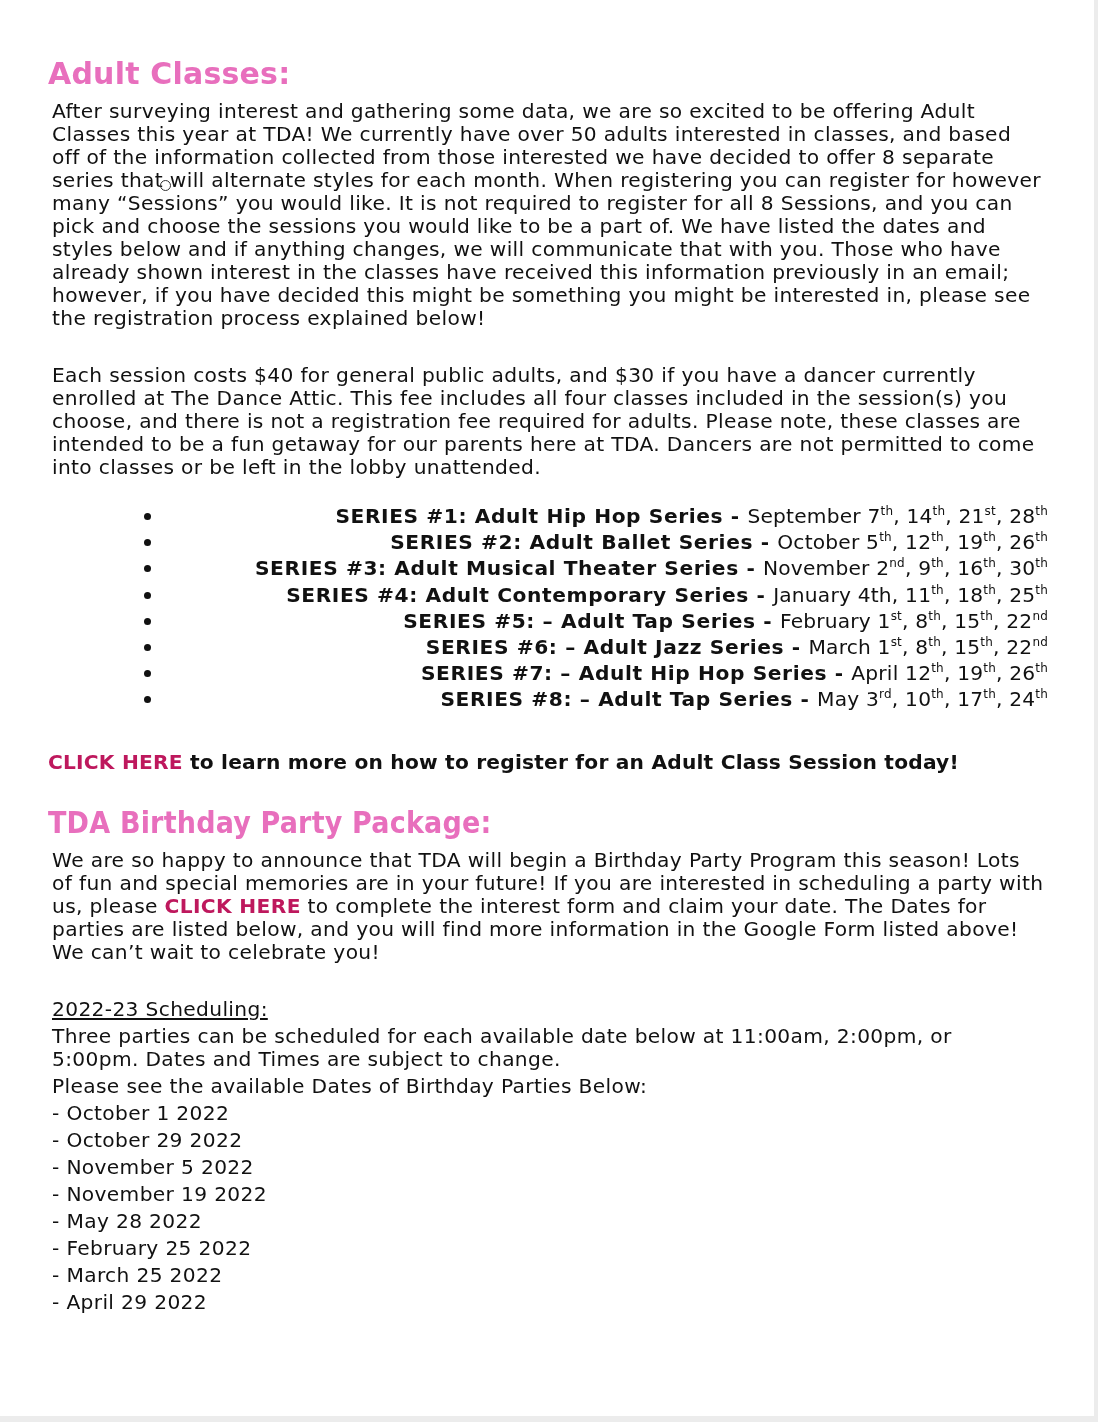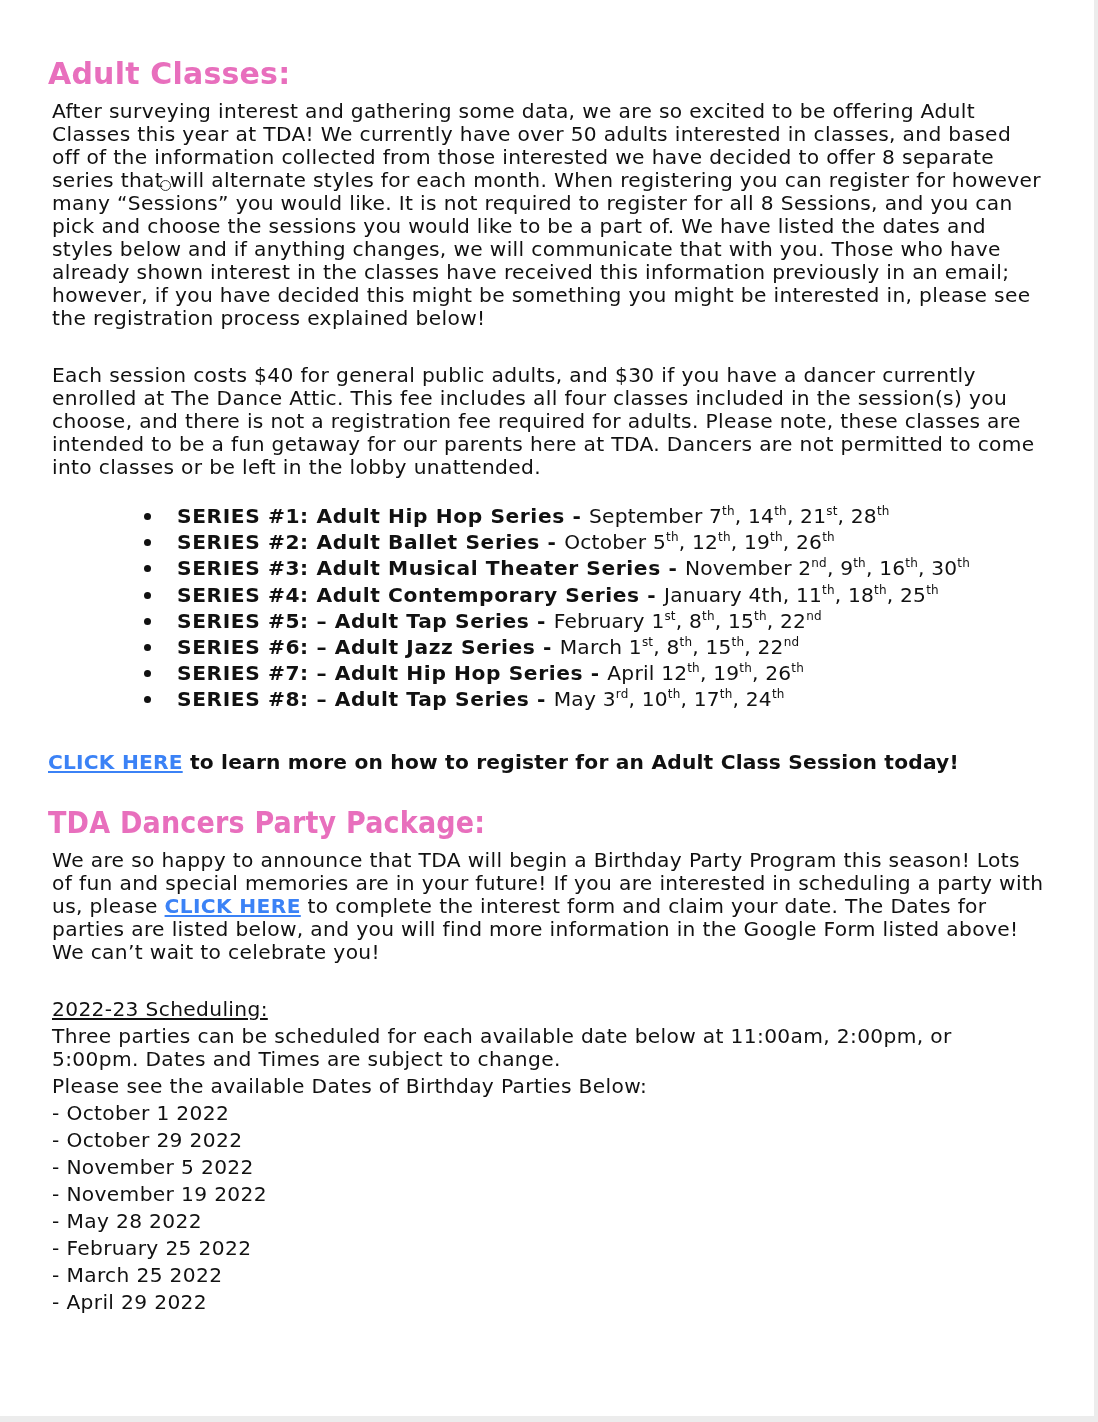--- a/index.html
+++ b/index.html
@@ -14,29 +14,29 @@
     .content { position: absolute; left: 48px; top: 52px; width: 1000px; }
     .h1 {
       font-family: "DejaVu Sans", sans-serif; font-weight: bold; color: #e86fbd;
       font-size: 30px; line-height: 44px; margin: 0; letter-spacing: 0.2px;
     }
     .h1.second { font-family: "DejaVu Sans Condensed", "DejaVu Sans", sans-serif; font-stretch: condensed; }
     p { margin: 4px; font-size: 20.2px; line-height: 23px; letter-spacing: 0.35px; }
     .gap { height: 26px; }
     ul.series { list-style: none; margin: 24px 0 0 0; padding: 0 0 0 96px; }
     ul.series li {
-      font-size: 20.2px; line-height: 26.2px; position: relative; padding-left: 33px; letter-spacing: 0.2px;
+      font-size: 20.2px; line-height: 26.2px; position: relative; padding-left: 33px; letter-spacing: 0.2px; text-align: right;
     }
     ul.series li::before {
       content: ""; position: absolute; left: 0; top: 10px; width: 7px; height: 7px; border-radius: 50%; background: #111;
     }
     .series-name { font-weight: bold; letter-spacing: 0.6px; }
     sup { font-size: 12px; line-height: 0; vertical-align: 8px; }
     .cta { margin-top: 36px; font-weight: bold; font-size: 20.2px; line-height: 26px; letter-spacing: 0.2px; }
-    a.link { color: #3b82f6; text-decoration: underline; font-weight: bold; cursor: pointer; }
+    a.link { color: #be185d; font-weight: bold; cursor: pointer; }
     .h1.second { margin-top: 26px; }
     .sched-head { text-decoration: underline; text-align: center; }
     .cursor {
       position: absolute; left: 160px; top: 180px; width: 9px; height: 9px;
       border: 1.5px solid #333; border-radius: 50%; background: transparent;
     }
   </style>
 </head>
 <body>
 
@@ -55,21 +55,21 @@
         <li><span class="series-name">SERIES #5: – Adult Tap Series - </span><span>February </span><span>1<sup>st</sup></span>, <span>8<sup>th</sup></span>, <span>15<sup>th</sup></span>, <span>22<sup>nd</sup></span></li>
         <li><span class="series-name">SERIES #6: – Adult Jazz Series - </span><span>March </span><span>1<sup>st</sup></span>, <span>8<sup>th</sup></span>, <span>15<sup>th</sup></span>, <span>22<sup>nd</sup></span></li>
         <li><span class="series-name">SERIES #7: – Adult Hip Hop Series - </span><span>April </span><span>12<sup>th</sup></span>, <span>19<sup>th</sup></span>, <span>26<sup>th</sup></span></li>
         <li><span class="series-name">SERIES #8: – Adult Tap Series - </span><span>May </span><span>3<sup>rd</sup></span>, <span>10<sup>th</sup></span>, <span>17<sup>th</sup></span>, <span>24<sup>th</sup></span></li>
       </ul>
 
     <div class="cta">
       <a class="link">CLICK HERE</a><span> to learn more on how to register for an Adult Class Session today!</span>
     </div>
 
-    <h1 class="h1 second">TDA Dancers Party Package:</h1>
+    <h1 class="h1 second">TDA Birthday Party Package:</h1>
     <p><span>We are so happy to announce that TDA will begin a Birthday Party Program this season! Lots of fun and special memories are in your future! If you are interested in scheduling a party with us, please </span><a class="link">CLICK HERE</a><span> to complete the interest form and claim your date. The Dates for parties are listed below, and you will find more information in the Google Form listed above! We can’t wait to celebrate you!</span></p>
     <div class="gap"></div>
     <p><span class="sched-head">2022-23 Scheduling: </span></p>
     <p>Three parties can be scheduled for each available date below at 11:00am, 2:00pm, or 5:00pm. Dates and Times are subject to change.</p>
     <p>Please see the available Dates of Birthday Parties Below:</p>
     <div id="party-dates">
         <p>- October 1 2022</p>
         <p>- October 29 2022</p>
         <p>- November 5 2022</p>
         <p>- November 19 2022</p>

